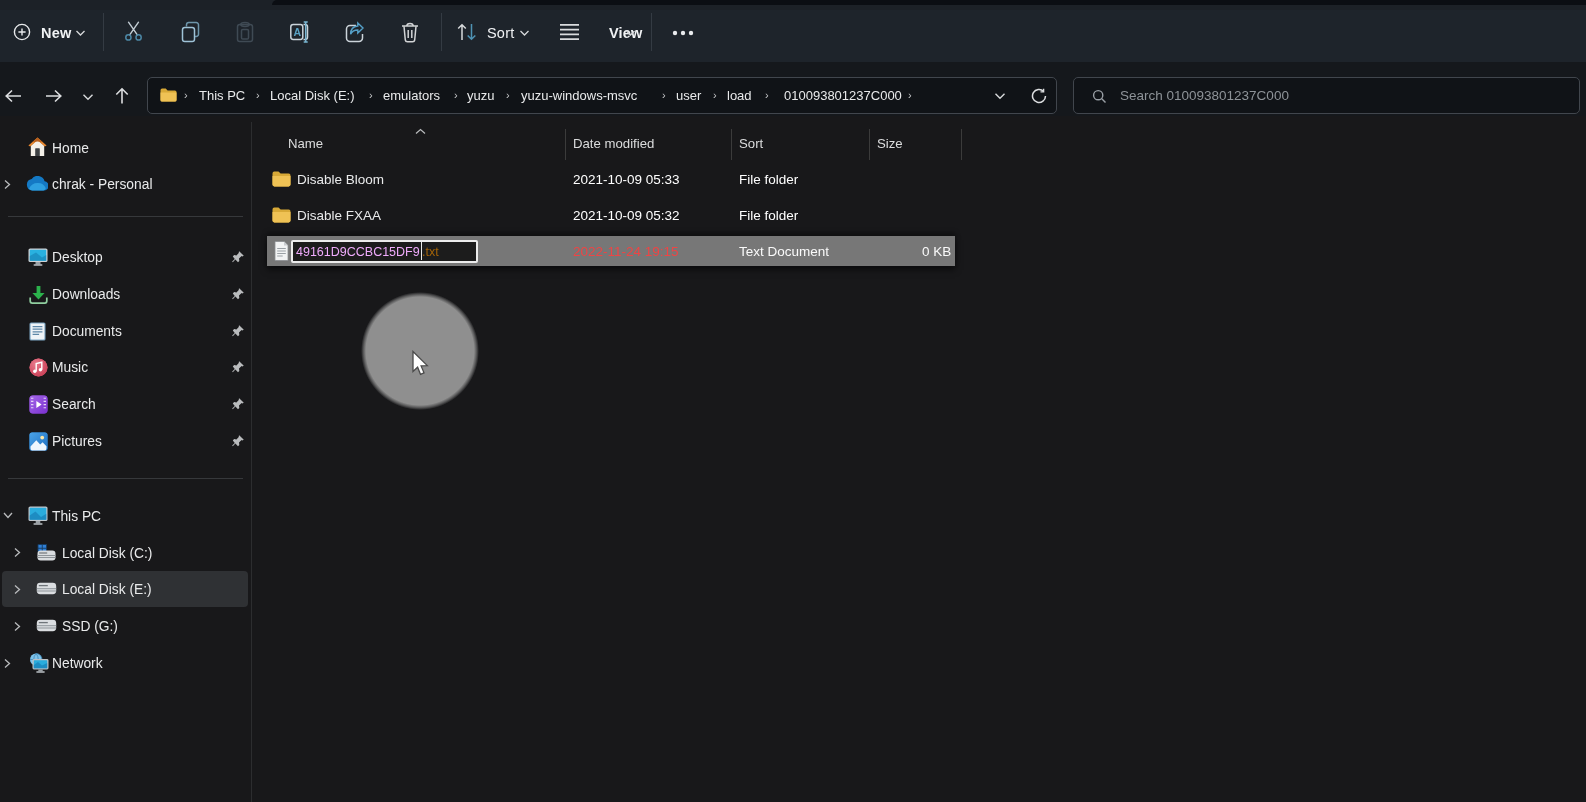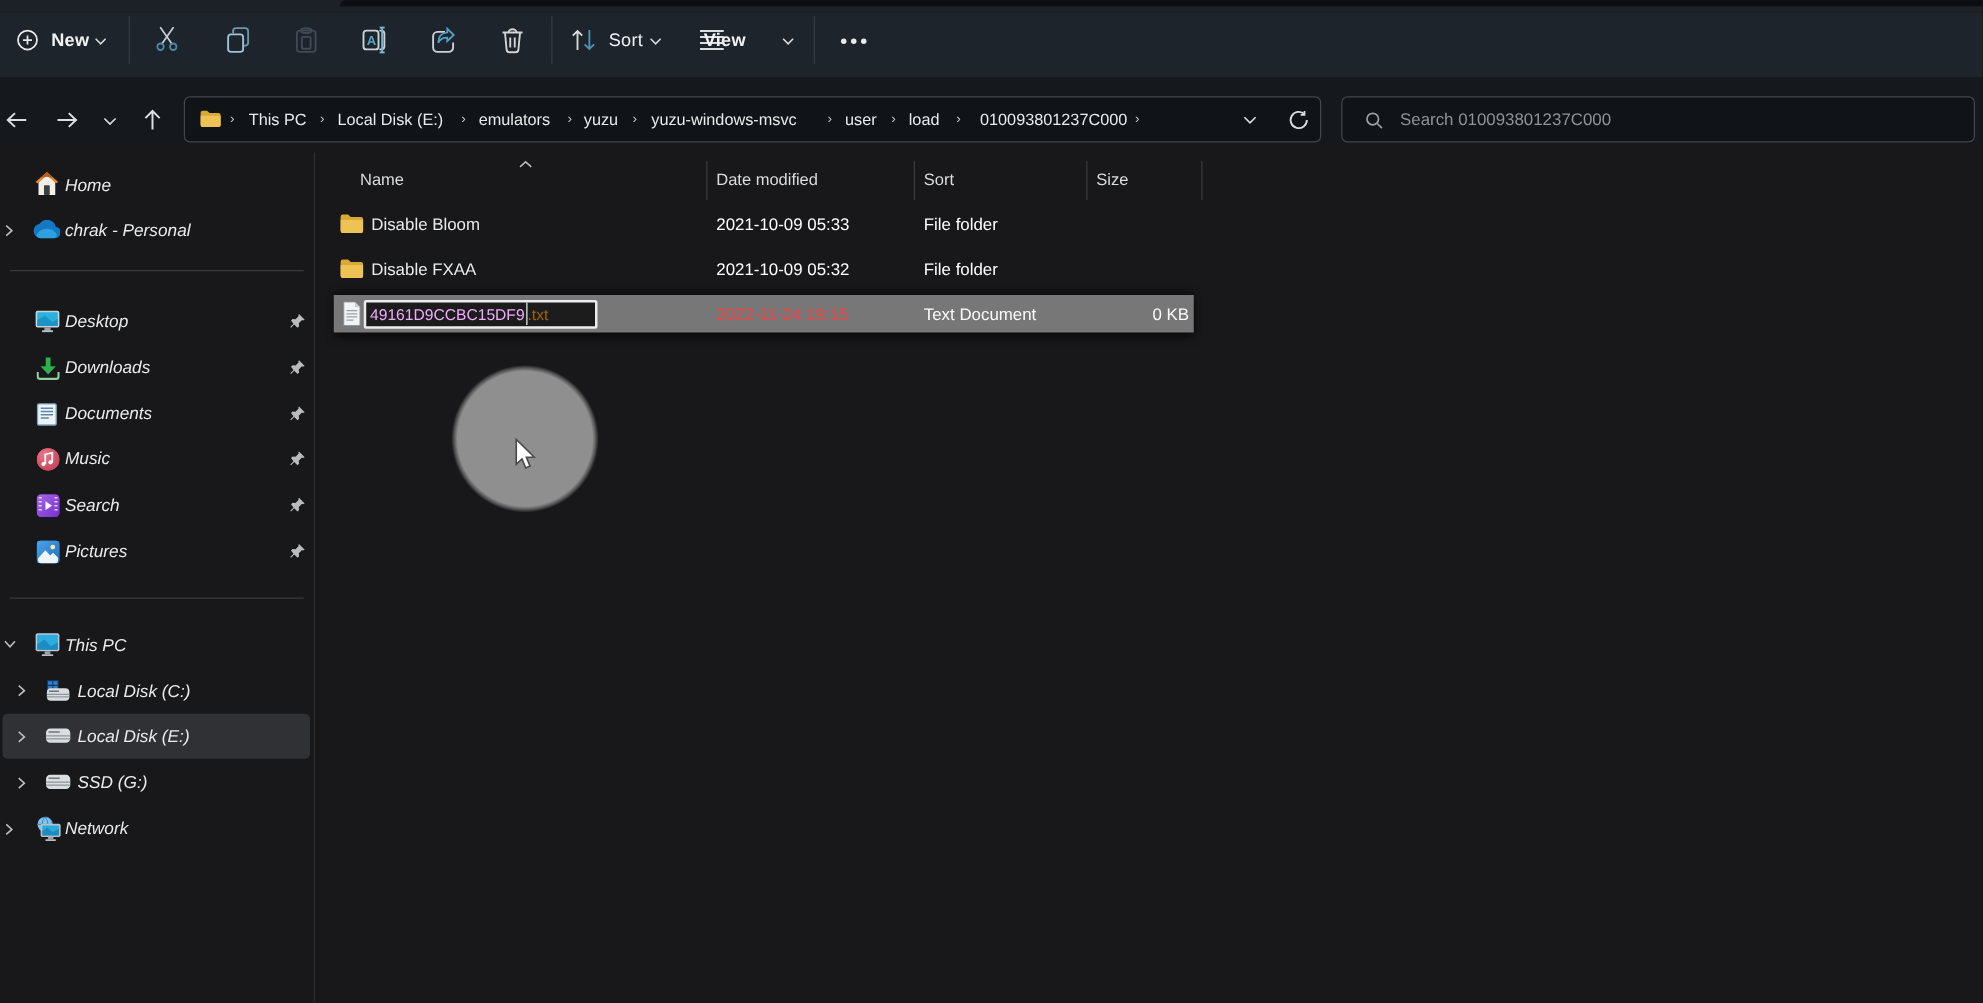--- a/index.html
+++ b/index.html
@@ -14,21 +14,21 @@
 #bodyarea { left:0; top:116px; width:1586px; height:686px; background:#18181a; }
 #sidedivider { left:251px; top:122px; width:1px; height:680px; background:#2c2d2f; }
 
 .tbtext { position:absolute; top:25px; font-size:14.5px; color:#f0f2f4; letter-spacing:0.2px; }
 .tbsep { position:absolute; top:13px; width:1px; height:38px; background:#343b43; }
 
 #addrbox { left:147px; top:77px; width:910px; height:37px; background:#101317; border:1px solid #41464d; border-radius:5px; }
 #searchbox { left:1073px; top:77px; width:507px; height:37px; background:#101317; border:1px solid #41464d; border-radius:5px; }
 .crumb { position:absolute; top:88px; font-size:13px; color:#e9eaeb; white-space:nowrap; }
 .crumbsep { position:absolute; top:89px; font-size:11px; color:#c7c9cb; }
-.stext { position:absolute; left:52px; top:50%; transform:translateY(-50%); font-size:13.8px; color:#e9eaeb; white-space:nowrap;font-style:italic; }
+.stext { position:absolute; left:52px; top:50%; transform:translateY(-50%); font-size:13.8px; color:#e9eaeb; white-space:nowrap; }
 .stext2 { left:62px; }
 .pin { position:absolute; left:231px; top:50%; transform:translateY(-50%); }
 .sepline { position:absolute; left:8px; width:235px; height:1px; background:#36383b; }
 #selrow { left:2px; top:571px; width:246px; height:36px; background:#2f3134; border-radius:4px; }
 
 .hdrtext { position:absolute; top:136px; font-size:13.2px; color:#dbdcdd; }
 .hdrsep { position:absolute; top:129px; width:1px; height:31px; background:#3b3b3b; }
 .cell { position:absolute; font-size:13.5px; color:#e9eaeb; white-space:nowrap; }
 .dim { color:#ffffff; }
 
@@ -103,21 +103,21 @@
       </g>
     </svg>
   <div class="tbtext" style="left:487px;font-weight:normal;">Sort</div>
   <svg class="abs" style="left:519px;top:29px" width="11" height="8" viewBox="0 0 11 8" fill="none" stroke="#d7d9db" stroke-width="1.3">
       <path d="M1.5 2 L5.5 6 L9.5 2"></path>
     </svg>
 
   <svg class="abs" style="left:559px;top:23px" width="21" height="18" viewBox="0 0 21 18" fill="none" stroke="#dadcde" stroke-width="1.7">
       <path d="M1 1.8 H20 M1 6.6 H20 M1 11.4 H20 M1 16.2 H20"></path>
     </svg>
-  <div class="tbtext" style="left:563px;font-weight:bold;">View</div>
+  <div class="tbtext" style="left:609px;font-weight:bold;">View</div>
   <svg class="abs" style="left:625px;top:29px" width="11" height="8" viewBox="0 0 11 8" fill="none" stroke="#d7d9db" stroke-width="1.3">
       <path d="M1.5 2 L5.5 6 L9.5 2"></path>
     </svg>
   <div class="tbsep" style="left:651px"></div>
   <svg class="abs" style="left:672px;top:30px" width="22" height="6" viewBox="0 0 22 6" fill="#e9ebed">
       <circle cx="3" cy="3" r="2.2"></circle>
       <circle cx="11" cy="3" r="2.2"></circle>
       <circle cx="19" cy="3" r="2.2"></circle>
     </svg>
 

